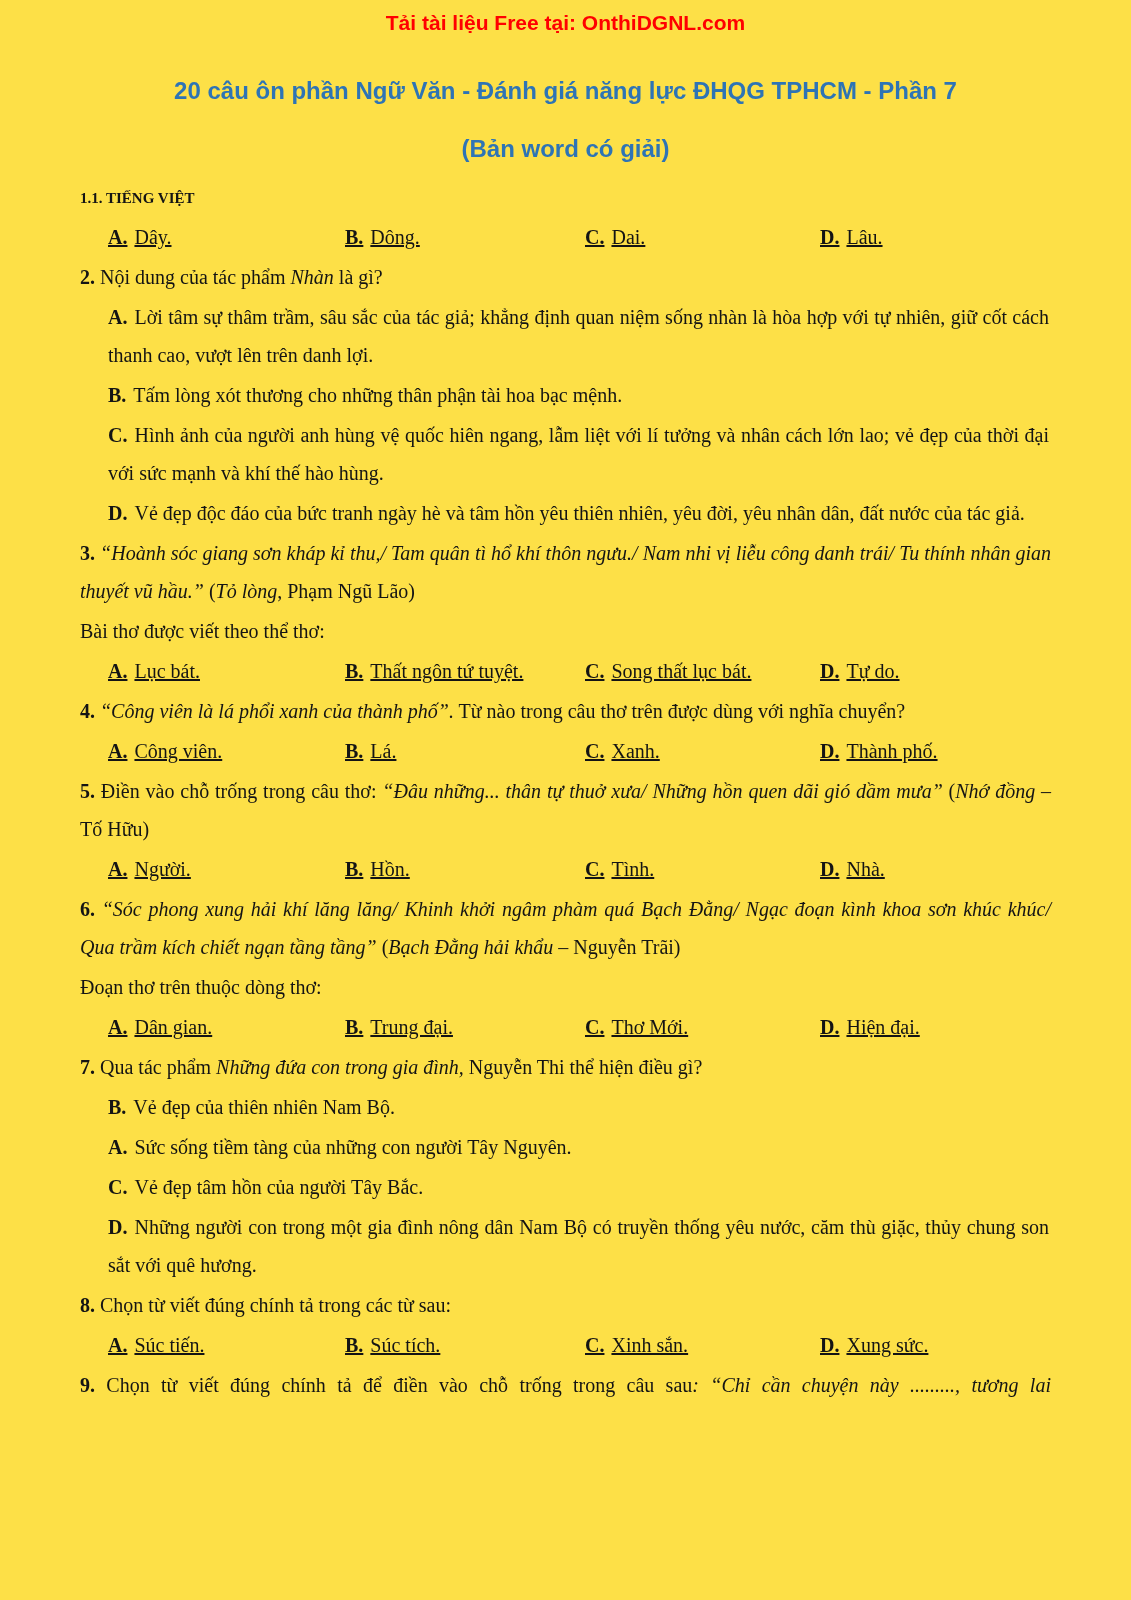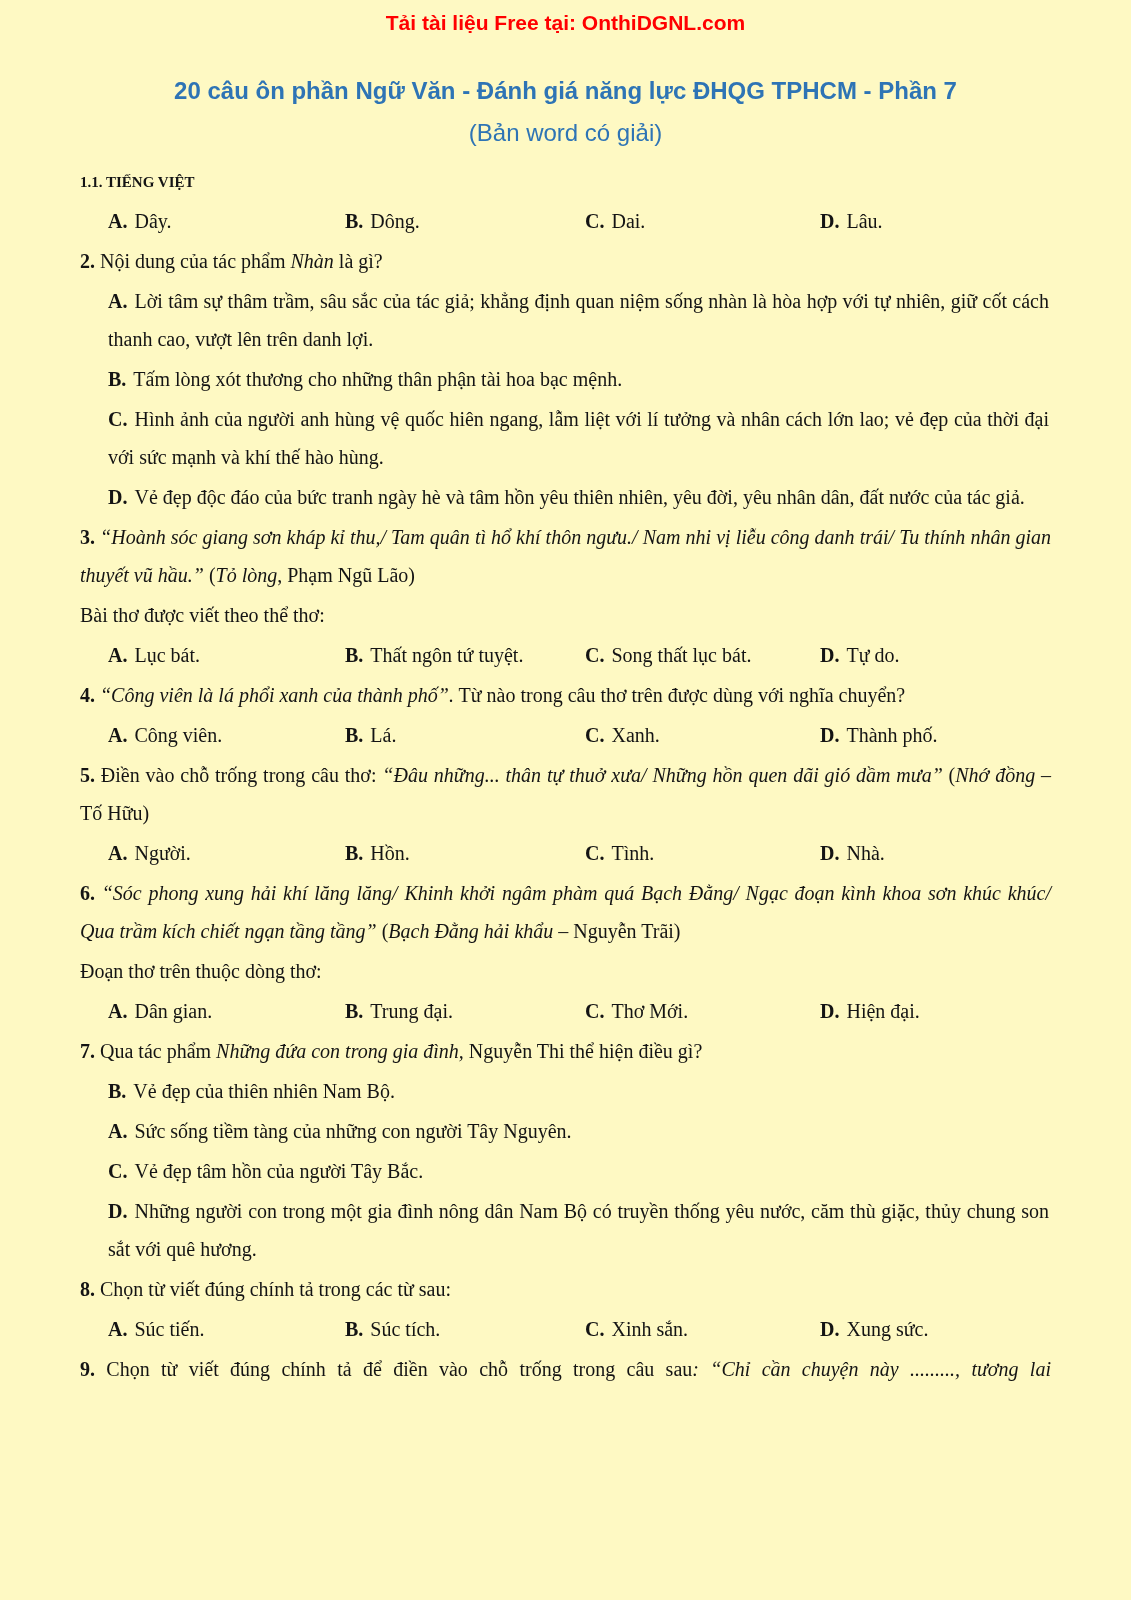--- a/index.html
+++ b/index.html
@@ -5,21 +5,21 @@
   html, body {
     margin: 0;
     padding: 0;
     background: #ffffff;
   }
   .page {
     position: relative;
     width: 1131px;
     height: 1600px;
     box-sizing: border-box;
-    background: #fef9c3;
+    background: #fde047;
     padding: 8px 80px 0 80px;
     overflow: hidden;
     font-family: "Liberation Serif", serif;
     font-size: 20px;
     line-height: 38px;
     color: #141414;
   }
   .banner {
     text-align: center;
     font-family: "Liberation Sans", sans-serif;
@@ -27,26 +27,26 @@
     font-size: 21px;
     line-height: 30px;
     margin: 0 0 36px 0;
   }
   .doc-title {
     text-align: center;
     font-family: "Liberation Sans", sans-serif;
     font-weight: 700;
     font-size: 24px;
     line-height: 34px;
-    margin: 0 0 8px 0;
+    margin: 0 0 24px 0;
   }
   .doc-subtitle {
     text-align: center;
     font-family: "Liberation Sans", sans-serif;
-    font-weight: 400;
+    font-weight: 700;
     font-size: 24px;
     line-height: 34px;
     margin: 0 0 12px 0;
   }
   .section-heading {
     font-weight: 700;
     font-size: 15px;
     line-height: 40px;
     margin: 0;
   }
@@ -55,20 +55,21 @@
     text-align: justify;
   }
   p.stem.jlast {
     text-align-last: justify;
   }
   .opt-row {
     display: grid;
     grid-template-columns: 237px 240px 235px auto;
     padding-left: 28px;
     margin: 0 0 2px 0;
+    text-decoration: underline;
   }
   .opt-row .opt {
     white-space: nowrap;
   }
   p.opt-block {
     margin: 0 2px 2px 28px;
     text-align: justify;
   }
   .b { font-weight: 700; }
   .i { font-style: italic; }

